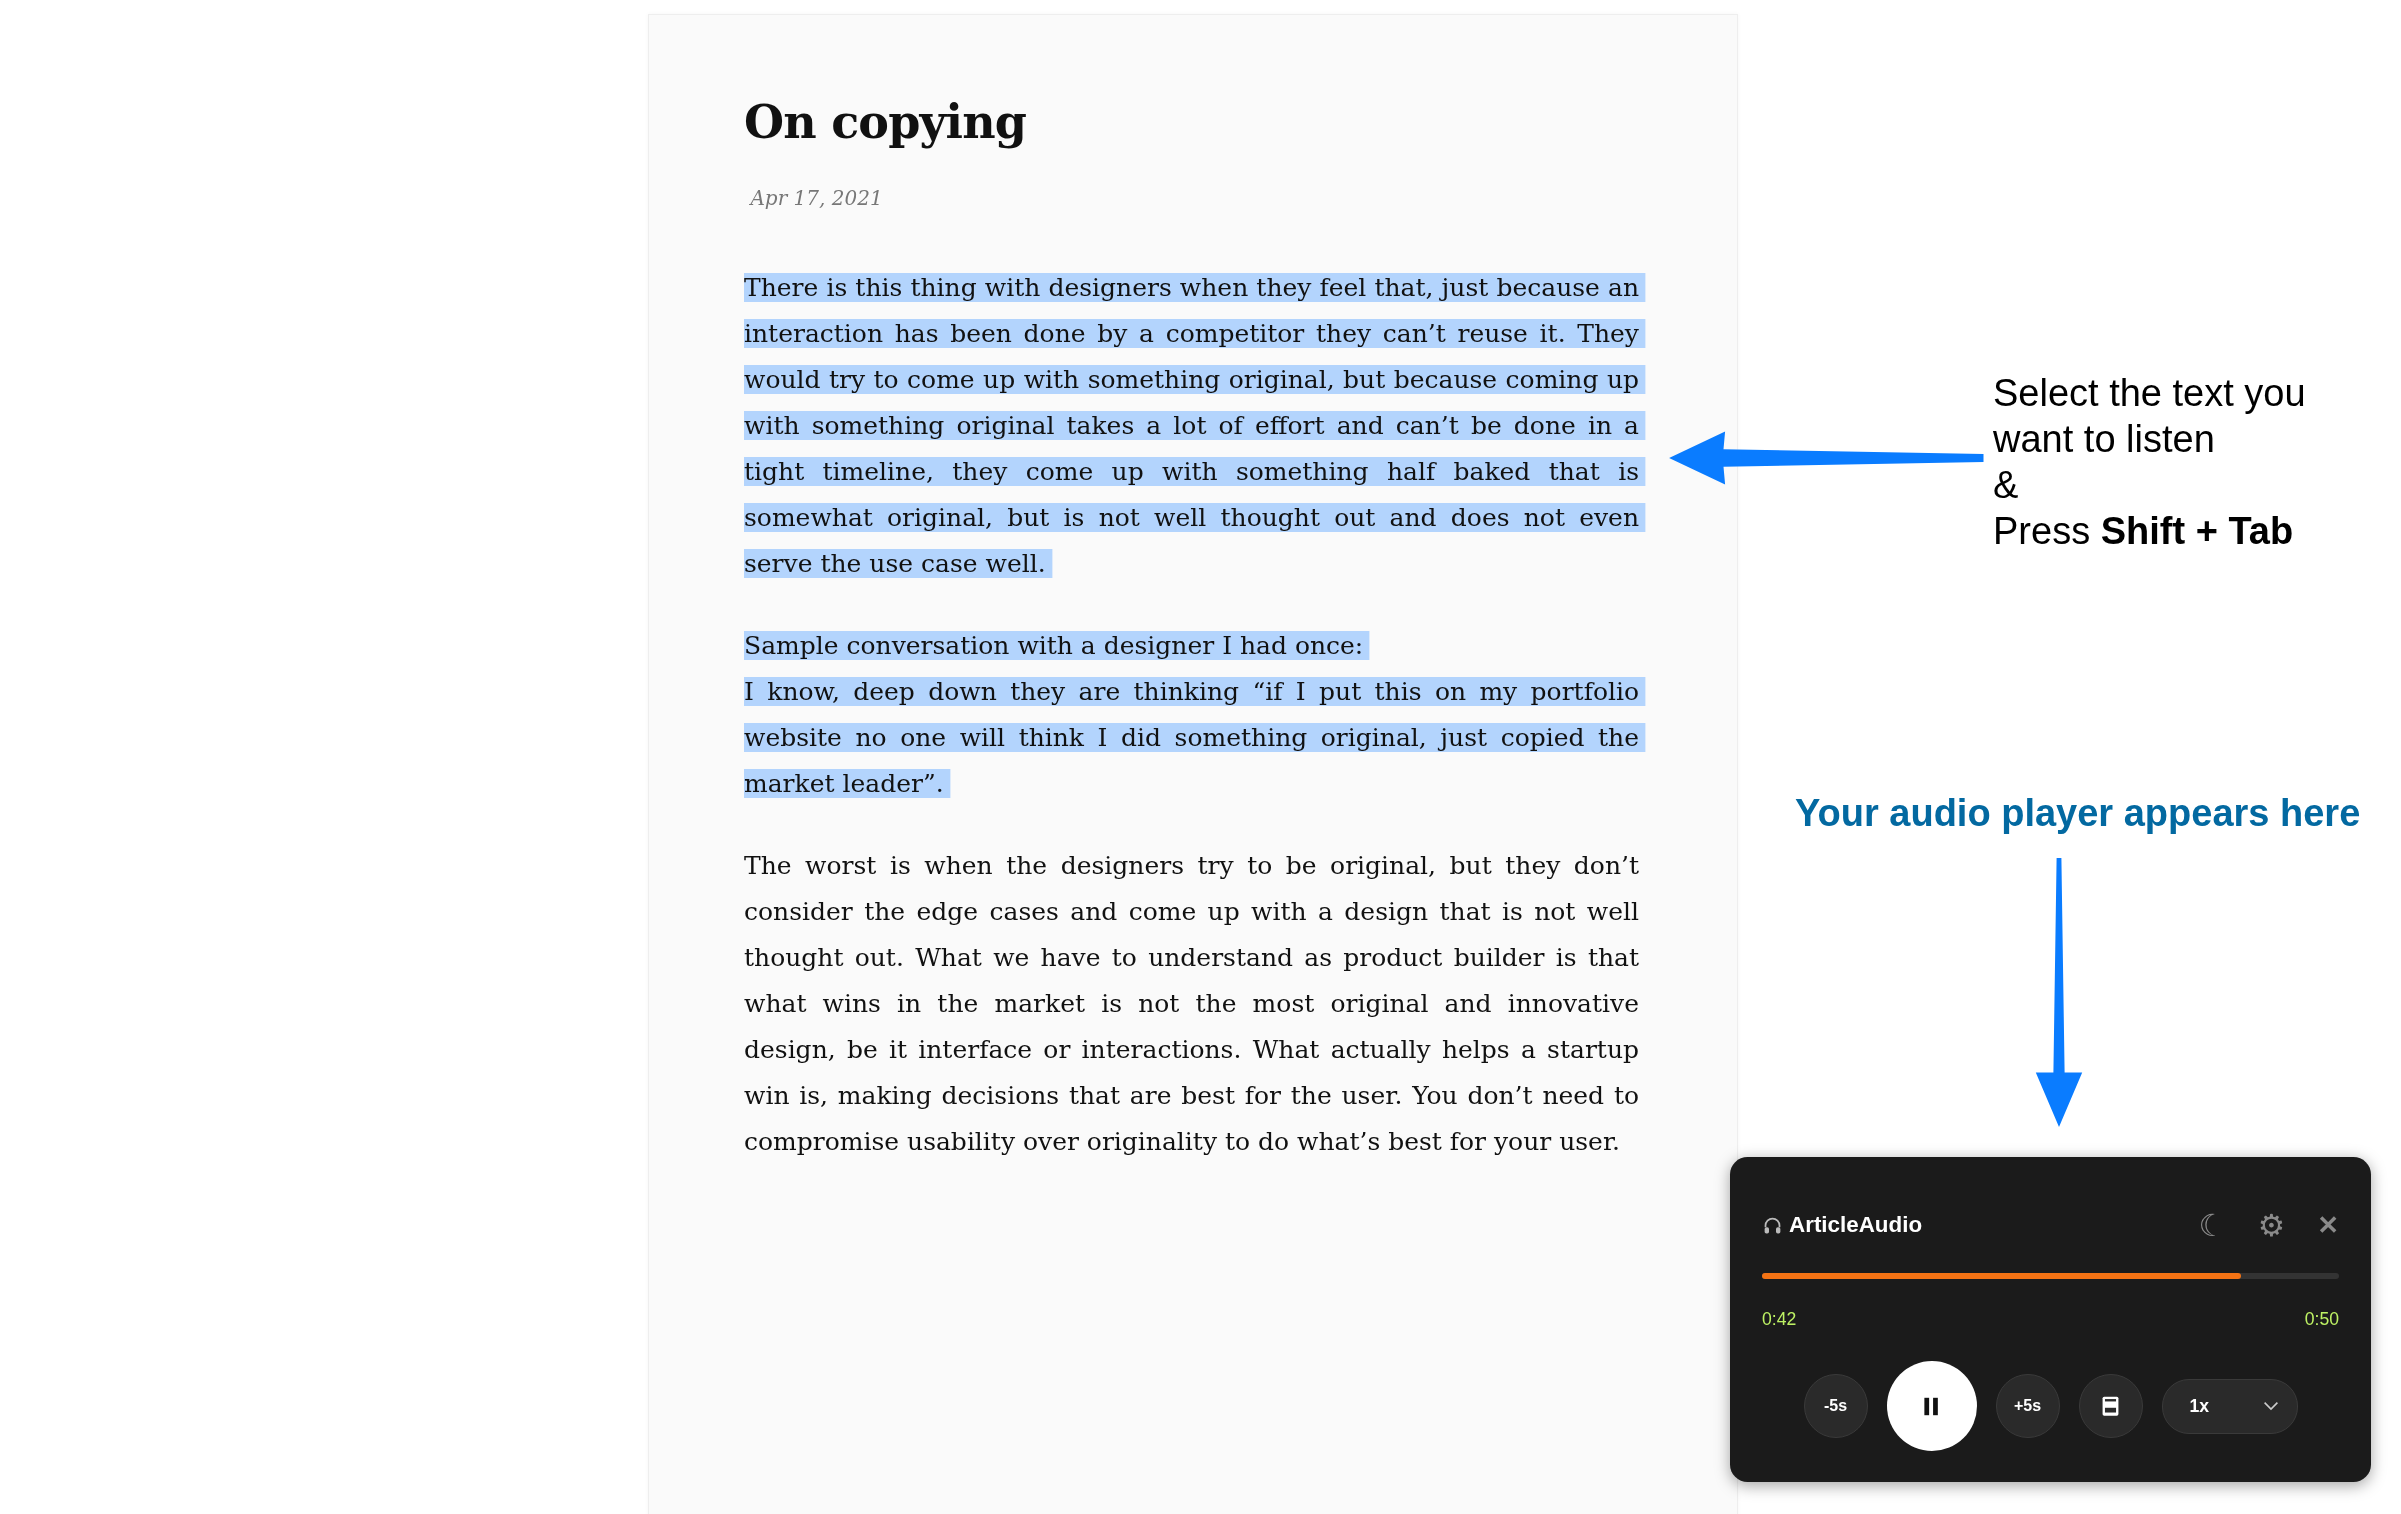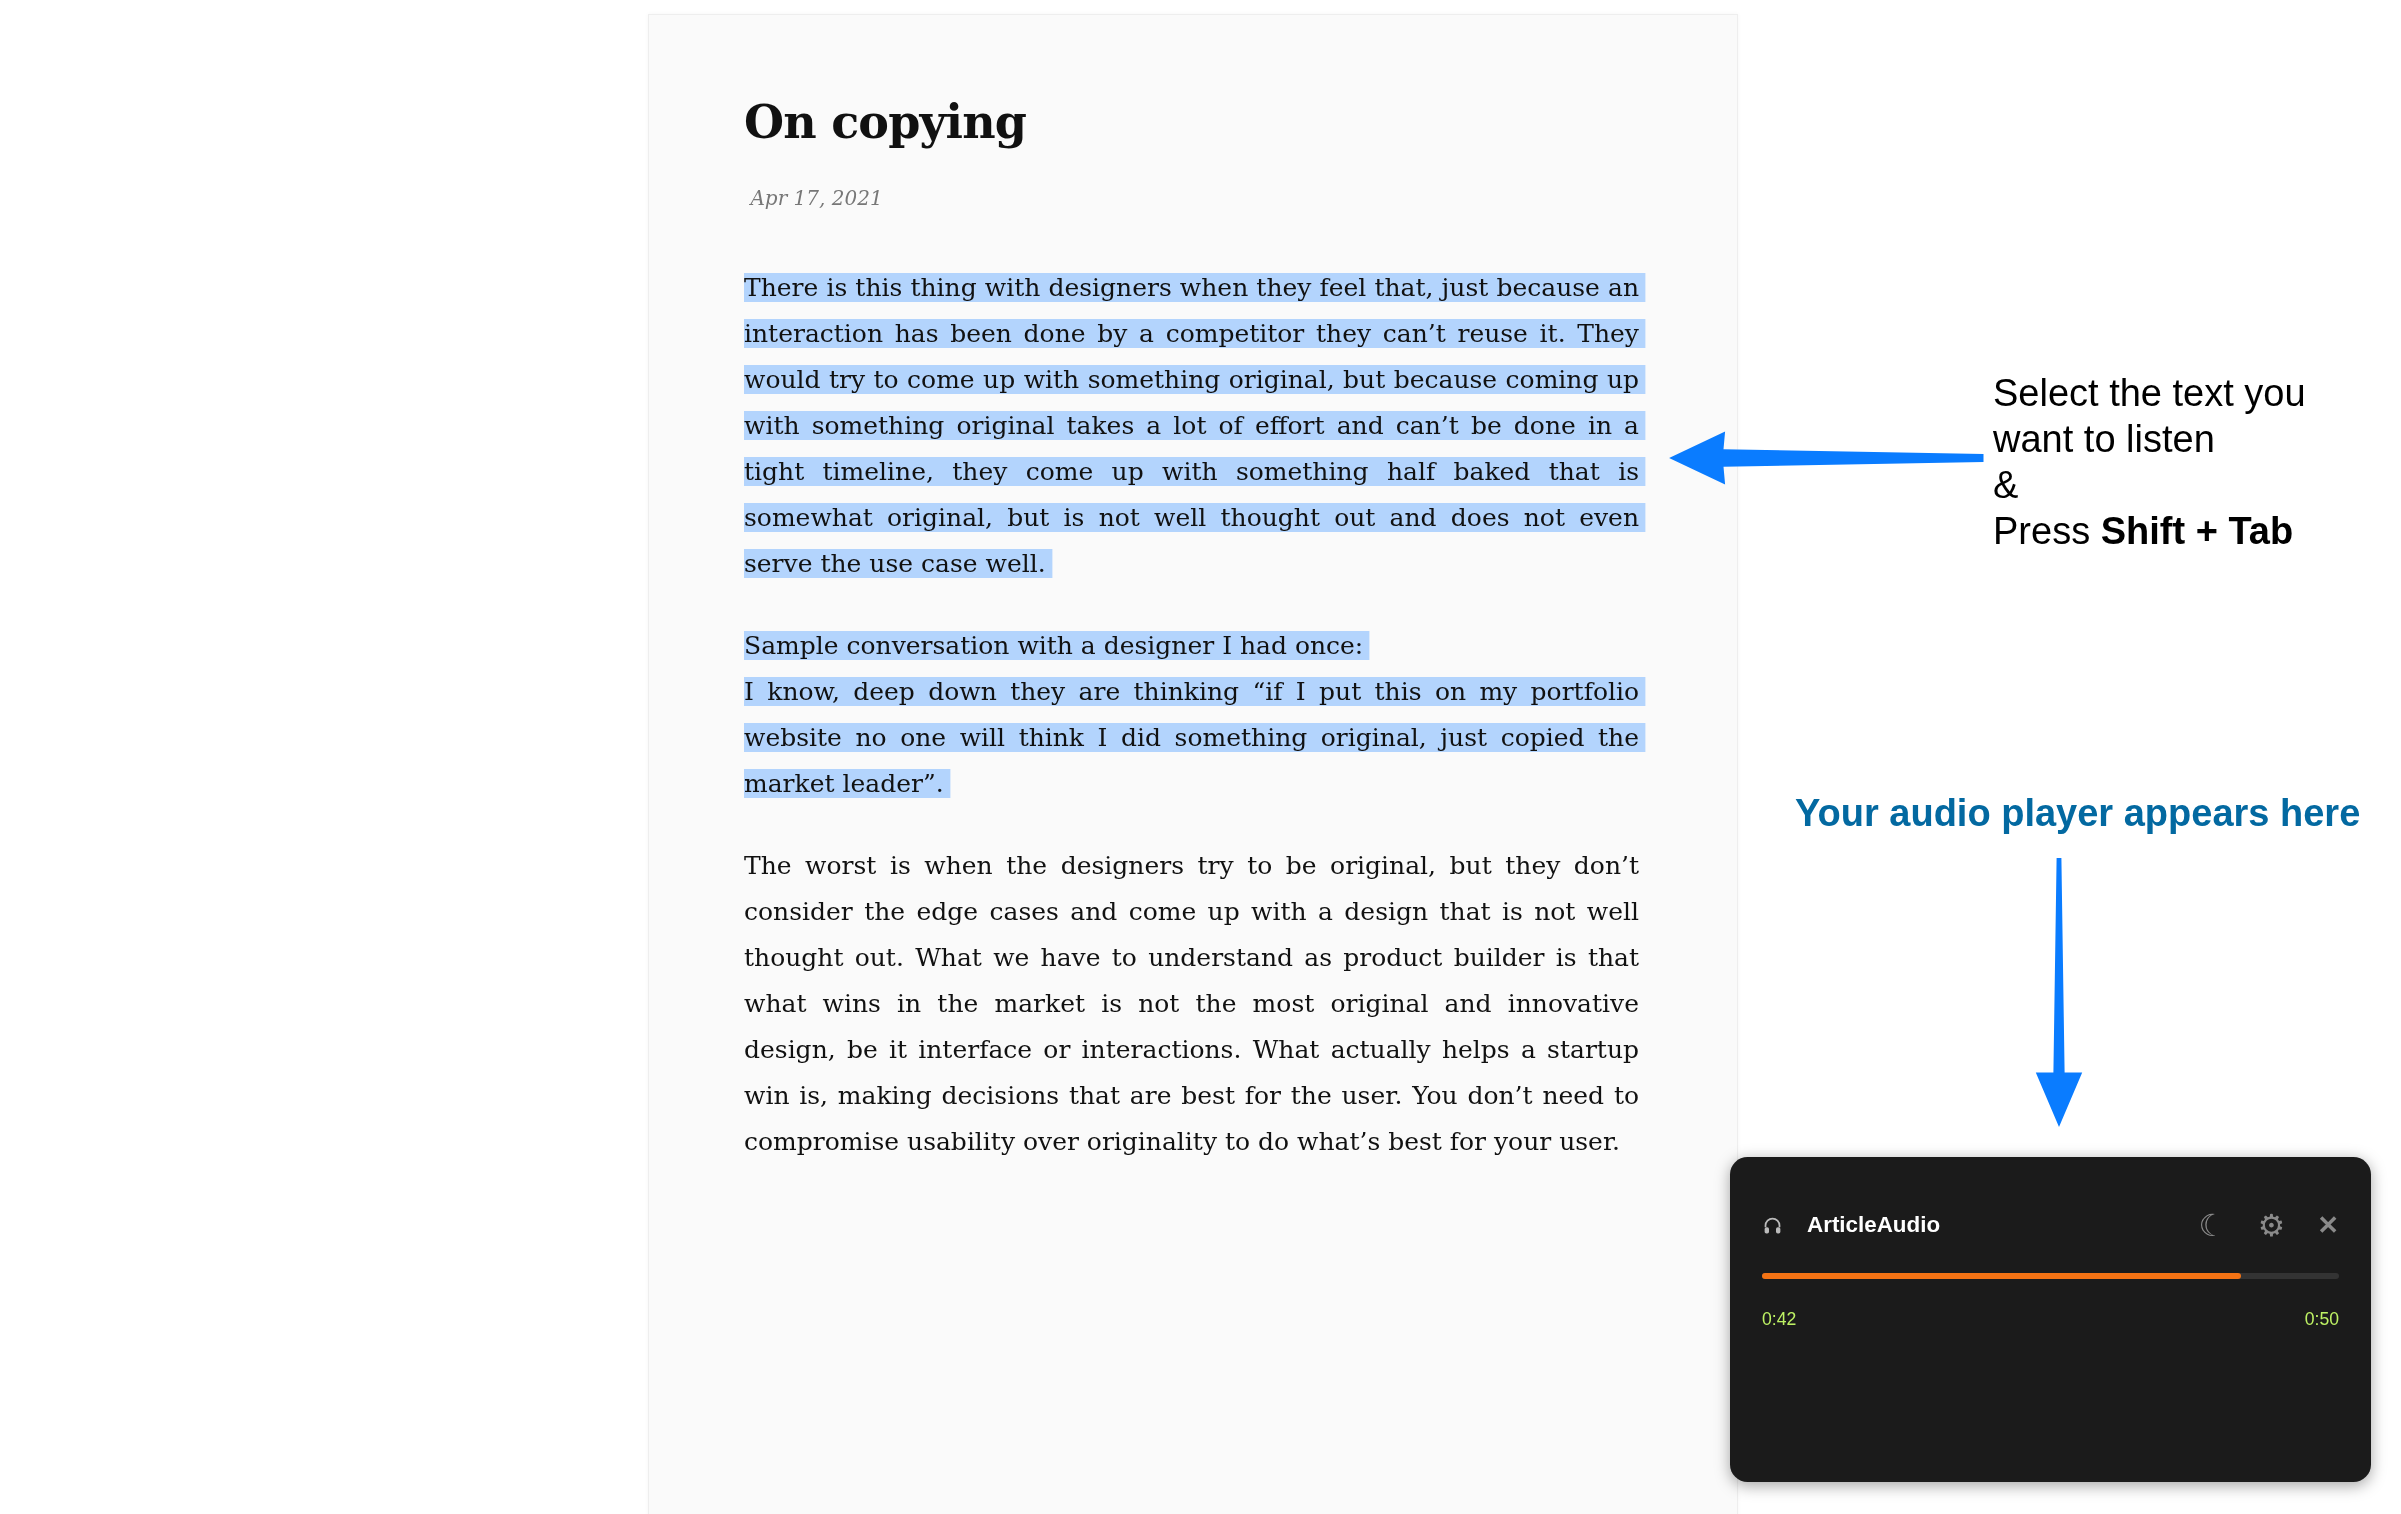--- a/index.html
+++ b/index.html
@@ -10,21 +10,21 @@
   .date { position:absolute; top:186px; left:6.4px; font-style:italic; font-size:20px; color:#777; font-family:"DejaVu Serif", serif; }
   .body { position:absolute; top:265px; left:0; width:895px; font-size:25px; line-height:46px; text-align:justify; }
   .body p { margin:0 0 36px 0; }
   .sel { background:#b3d4fd; box-shadow:6.4px 0 0 #b3d4fd; -webkit-box-decoration-break:clone; box-decoration-break:clone; }
   .hint { position:absolute; left:1993px; top:370px; font-size:38px; line-height:46px; color:#000; font-family:"Liberation Sans", sans-serif; }
   .hint b { font-weight:bold; }
   .hint2 { position:absolute; left:1795px; top:792px; font-size:38px; font-weight:bold; color:#0369a1; font-family:"Liberation Sans", sans-serif; white-space:nowrap; }
   .arrow { position:absolute; }
   .player { position:absolute; left:1730px; top:1157px; width:641px; height:325px; background:#1b1b1b; border-radius:17.6px; box-shadow:0 3.2px 14.4px rgba(0,0,0,0.35); color:#fff; font-family:"Liberation Sans", sans-serif; }
   .p-head { position:absolute; left:32px; top:48px; right:32px; height:40px; display:flex; align-items:center; }
-  .p-brand { display:flex; align-items:center; gap:24px; font-size:22.4px; font-weight:bold; }
+  .p-brand { display:flex; align-items:center; gap:6px; font-size:22.4px; font-weight:bold; }
   .p-icons { margin-left:auto; display:flex; align-items:center; gap:32px; }
   .p-icon { color:#8a8a8a; font-size:30.5px; line-height:1; cursor:pointer; }
   .track { position:absolute; left:32px; right:32px; top:116px; height:6.4px; background:#333; border-radius:3.2px; }
   .fill { height:100%; background:#f47314; border-radius:3.2px; }
   .times { position:absolute; left:32px; right:32px; top:152px; display:flex; justify-content:space-between; color:#bef264; font-size:17.6px; }
   .controls { position:absolute; left:0; right:0; top:204px; display:flex; justify-content:center; align-items:center; gap:19px; }
   .cbtn { width:64px; height:64px; border-radius:50%; background:#2a2a2a; border:1.6px solid #3a3a3a; color:#fff; font-weight:bold; font-size:16px; display:flex; align-items:center; justify-content:center; box-sizing:border-box; cursor:pointer; }
   .play { width:90px; height:90px; background:#fff; border:none; color:#111; }
   .speed { width:136px; height:55px; border-radius:27px; background:#2a2a2a; border:1.6px solid #3a3a3a; display:flex; align-items:center; justify-content:space-between; padding:0 17.6px 0 27px; box-sizing:border-box; font-weight:bold; font-size:17.6px; color:#fff; cursor:pointer; }
 </style>
@@ -78,14 +78,37 @@
       <span class="p-icon" style="font-size:26px;font-weight:bold">✕</span>
     </div>
   </div>
   <div class="track">
     <div class="fill" style="width:83%"></div>
   </div>
   <div class="times">
     <span>0:42</span>
     <span>0:50</span>
   </div>
+  <div class="controls">
+    <div class="cbtn">-5s</div>
+    <div class="cbtn play">
+      <svg width="19" height="21" viewBox="0 0 24 26">
+          <rect x="3" y="2" width="6" height="22" fill="#111"></rect>
+          <rect x="14" y="2" width="6" height="22" fill="#111"></rect>
+        </svg>
+    </div>
+    <div class="cbtn">+5s</div>
+    <div class="cbtn">
+      <svg width="19" height="22.4" viewBox="0 0 24 28">
+          <rect x="2" y="2" width="20" height="24" rx="2" fill="#fff"></rect>
+          <rect x="5" y="16" width="14" height="6" fill="#2a2a2a"></rect>
+          <rect x="5" y="5" width="14" height="3" fill="#2a2a2a"></rect>
+        </svg>
+    </div>
+    <div class="speed">
+      <span>1x</span>
+      <svg width="16" height="9.6" viewBox="0 0 20 12">
+          <polyline points="2,2 10,10 18,2" fill="none" stroke="#ccc" stroke-width="2"></polyline>
+        </svg>
+    </div>
+  </div>
 </div>
 
 
 </body></html>

